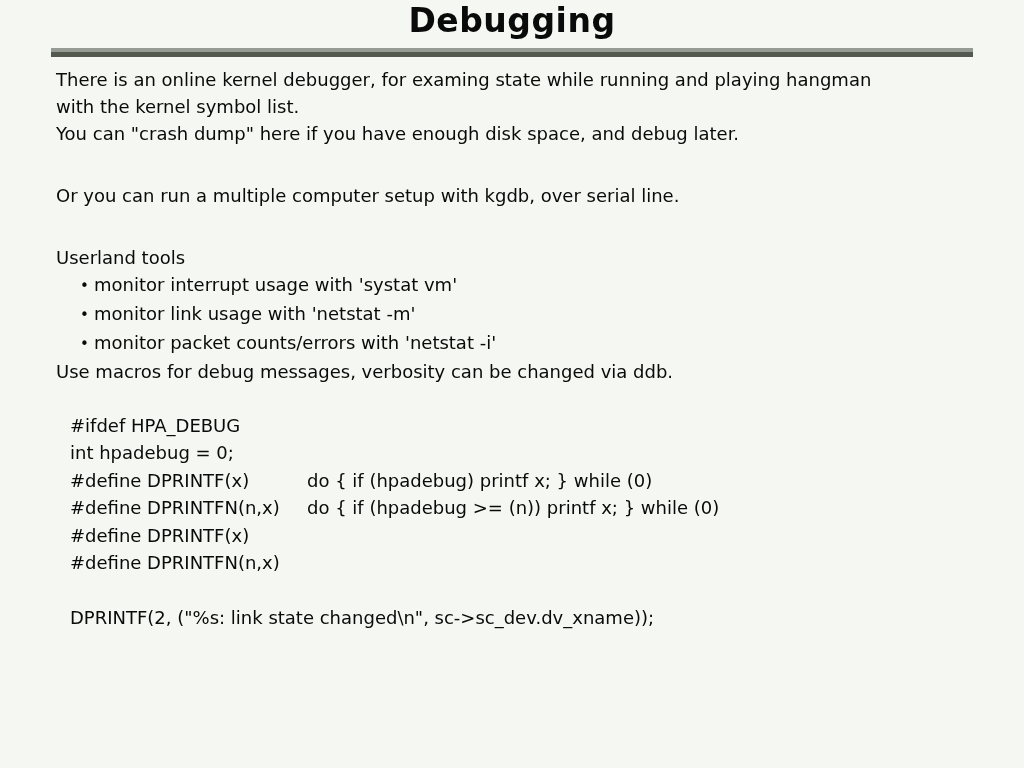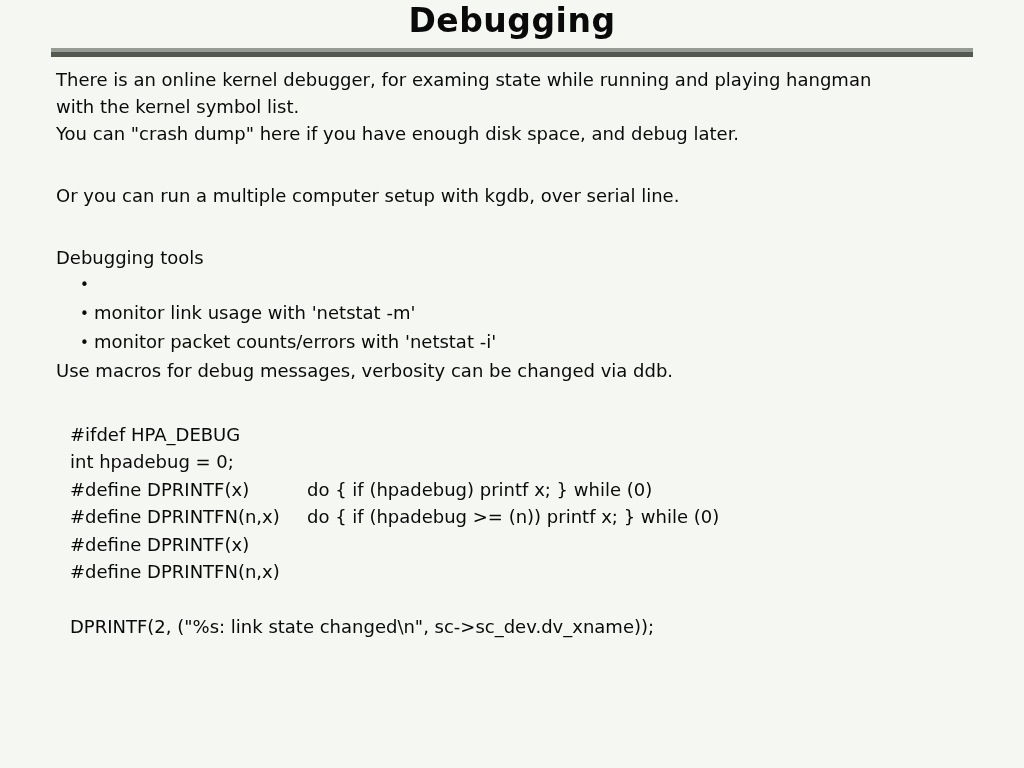--- a/index.html
+++ b/index.html
@@ -52,21 +52,21 @@
     align-items: baseline;
     padding-left: 24px;
     line-height: 28px;
   }
   .bullet-marker {
     width: 14px;
     flex: 0 0 14px;
     font-size: 15px;
   }
   .code-block {
-    margin-top: 37px;
+    margin-top: 27px;
     padding-left: 14px;
   }
   .code-line {
     display: flex;
     min-height: 27.4px;
     line-height: 27.4px;
   }
   .code-left {
     flex: 0 0 auto;
     min-width: 237px;
@@ -93,24 +93,25 @@
 
     <p class="para para-first">
       <span class="line" style="display:block">There is an online kernel debugger, for examing state while running and playing hangman</span>
       <span class="line" style="display:block">with the kernel symbol list.</span>
       <span class="line" style="display:block">You can "crash dump" here if you have enough disk space, and debug later.</span>
     </p>
 
     <p class="para gap-sm">Or you can run a multiple computer setup with kgdb, over serial line.</p>
 
     <div class="gap-sm">
-      <p class="para">Debugging tools</p>
+      <p class="para">Userland tools</p>
       <ul class="bullet-list">
         <li class="bullet-item">
           <span class="bullet-marker">•</span>
+          <span>monitor interrupt usage with 'systat vm'</span>
         </li>
         <li class="bullet-item">
           <span class="bullet-marker">•</span>
           <span>monitor link usage with 'netstat -m'</span>
         </li>
         <li class="bullet-item">
           <span class="bullet-marker">•</span>
           <span>monitor packet counts/errors with 'netstat -i'</span>
         </li>
       </ul>

